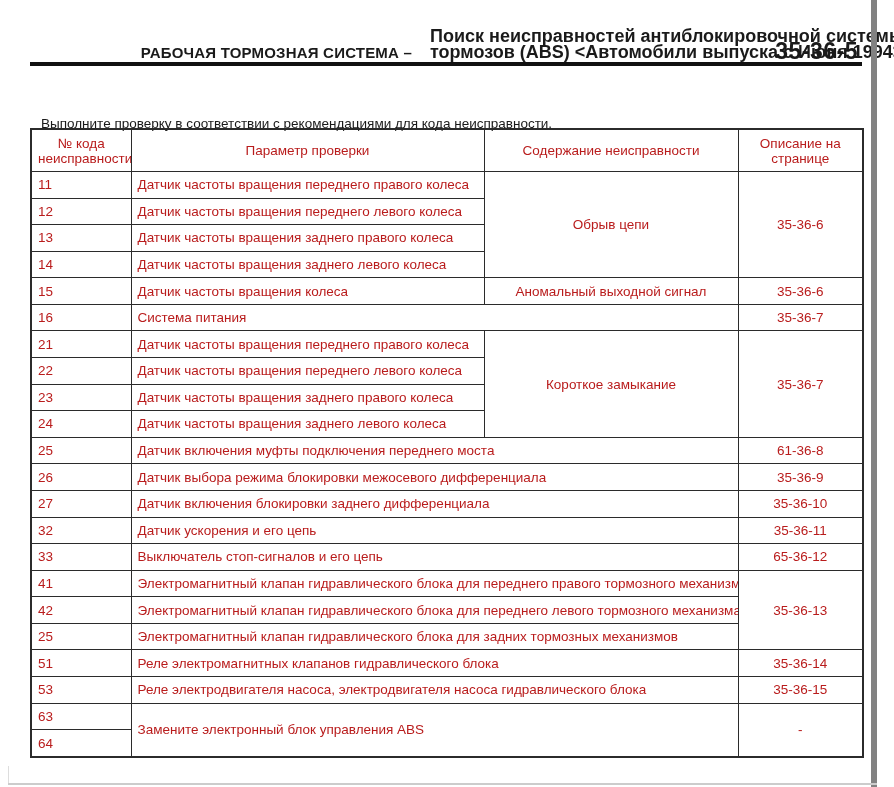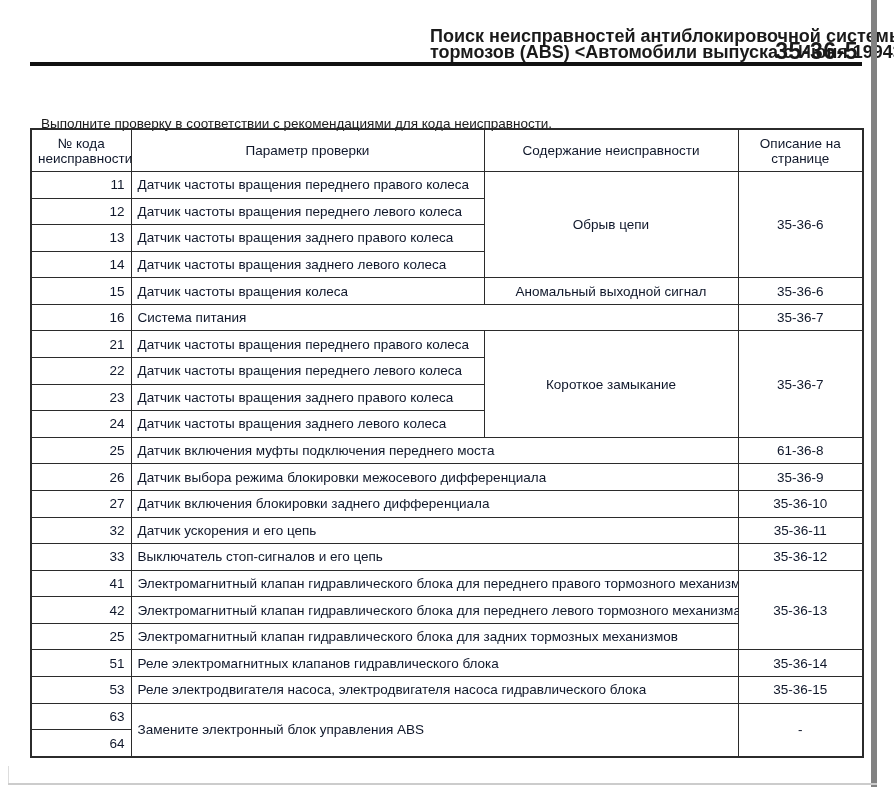--- a/index.html
+++ b/index.html
@@ -59,39 +59,39 @@
     white-space: nowrap;
   }
   
   table.fault-table {
     position: absolute;
     top: 128px; left: 30px;
     width: 832px; height: 630px;
     border-collapse: collapse;
     table-layout: fixed;
     font-size: 13.5px;
-    color: #0f172a;
+    color: #b91c1c;
   }
   table.fault-table th,
   table.fault-table td {
     border: 1px solid #2b2b2b;
     vertical-align: middle;
     padding: 1px 6px;
     overflow: hidden;
     white-space: nowrap;
   }
   table.fault-table { border: 2px solid #2b2b2b; }
   table.fault-table thead th {
     height: 39px;
     font-weight: normal;
     text-align: center;
     line-height: 15px;
     white-space: normal;
   }
-  td.cell-code    { text-align: right; margin-left: 44px; }
+  td.cell-code    { text-align: left; margin-left: 44px; }
   td.cell-param   { text-align: left; padding-left: 9px; }
   td.cell-content { text-align: center; }
   td.cell-page    { text-align: center; }
   
   .edge-right {
     position: absolute;
     left: 871px; top: 0; width: 6px; height: 787px;
     background: #828282;
   }
   .edge-bottom {
@@ -103,20 +103,21 @@
     position: absolute;
     left: 8px; top: 766px; width: 1px; height: 17px;
     background: #dddddd;
   }
 </style>
 </head>
 <body>
 
 <div class="page">
 
+  <div class="hdr-left">РАБОЧАЯ ТОРМОЗНАЯ СИСТЕМА –</div>
 
   <div class="hdr-mid">
     <div>Поиск неисправностей антиблокировочной системы</div>
     <div>тормозов (ABS) &lt;Автомобили выпуска с Июня 1994&gt;</div>
   </div>
 
   <div class="hdr-page">35-36-5</div>
 
   <div class="hdr-rule"></div>
 
@@ -202,21 +203,21 @@
           <td class="cell-page">35-36-10</td>
         </tr>
         <tr>
           <td class="cell-code">32</td>
           <td class="cell-param" colspan="2">Датчик ускорения и его цепь</td>
           <td class="cell-page">35-36-11</td>
         </tr>
         <tr>
           <td class="cell-code">33</td>
           <td class="cell-param" colspan="2">Выключатель стоп-сигналов и его цепь</td>
-          <td class="cell-page">35-36-12</td>
+          <td class="cell-page">65-36-12</td>
         </tr>
         <tr>
           <td class="cell-code">41</td>
           <td class="cell-param" colspan="2">Электромагнитный клапан гидравлического блока для переднего правого тормозного механизма</td>
           <td class="cell-page" rowspan="3">35-36-13</td>
         </tr>
         <tr>
           <td class="cell-code">42</td>
           <td class="cell-param" colspan="2">Электромагнитный клапан гидравлического блока для переднего левого тормозного механизма</td>
         </tr>

